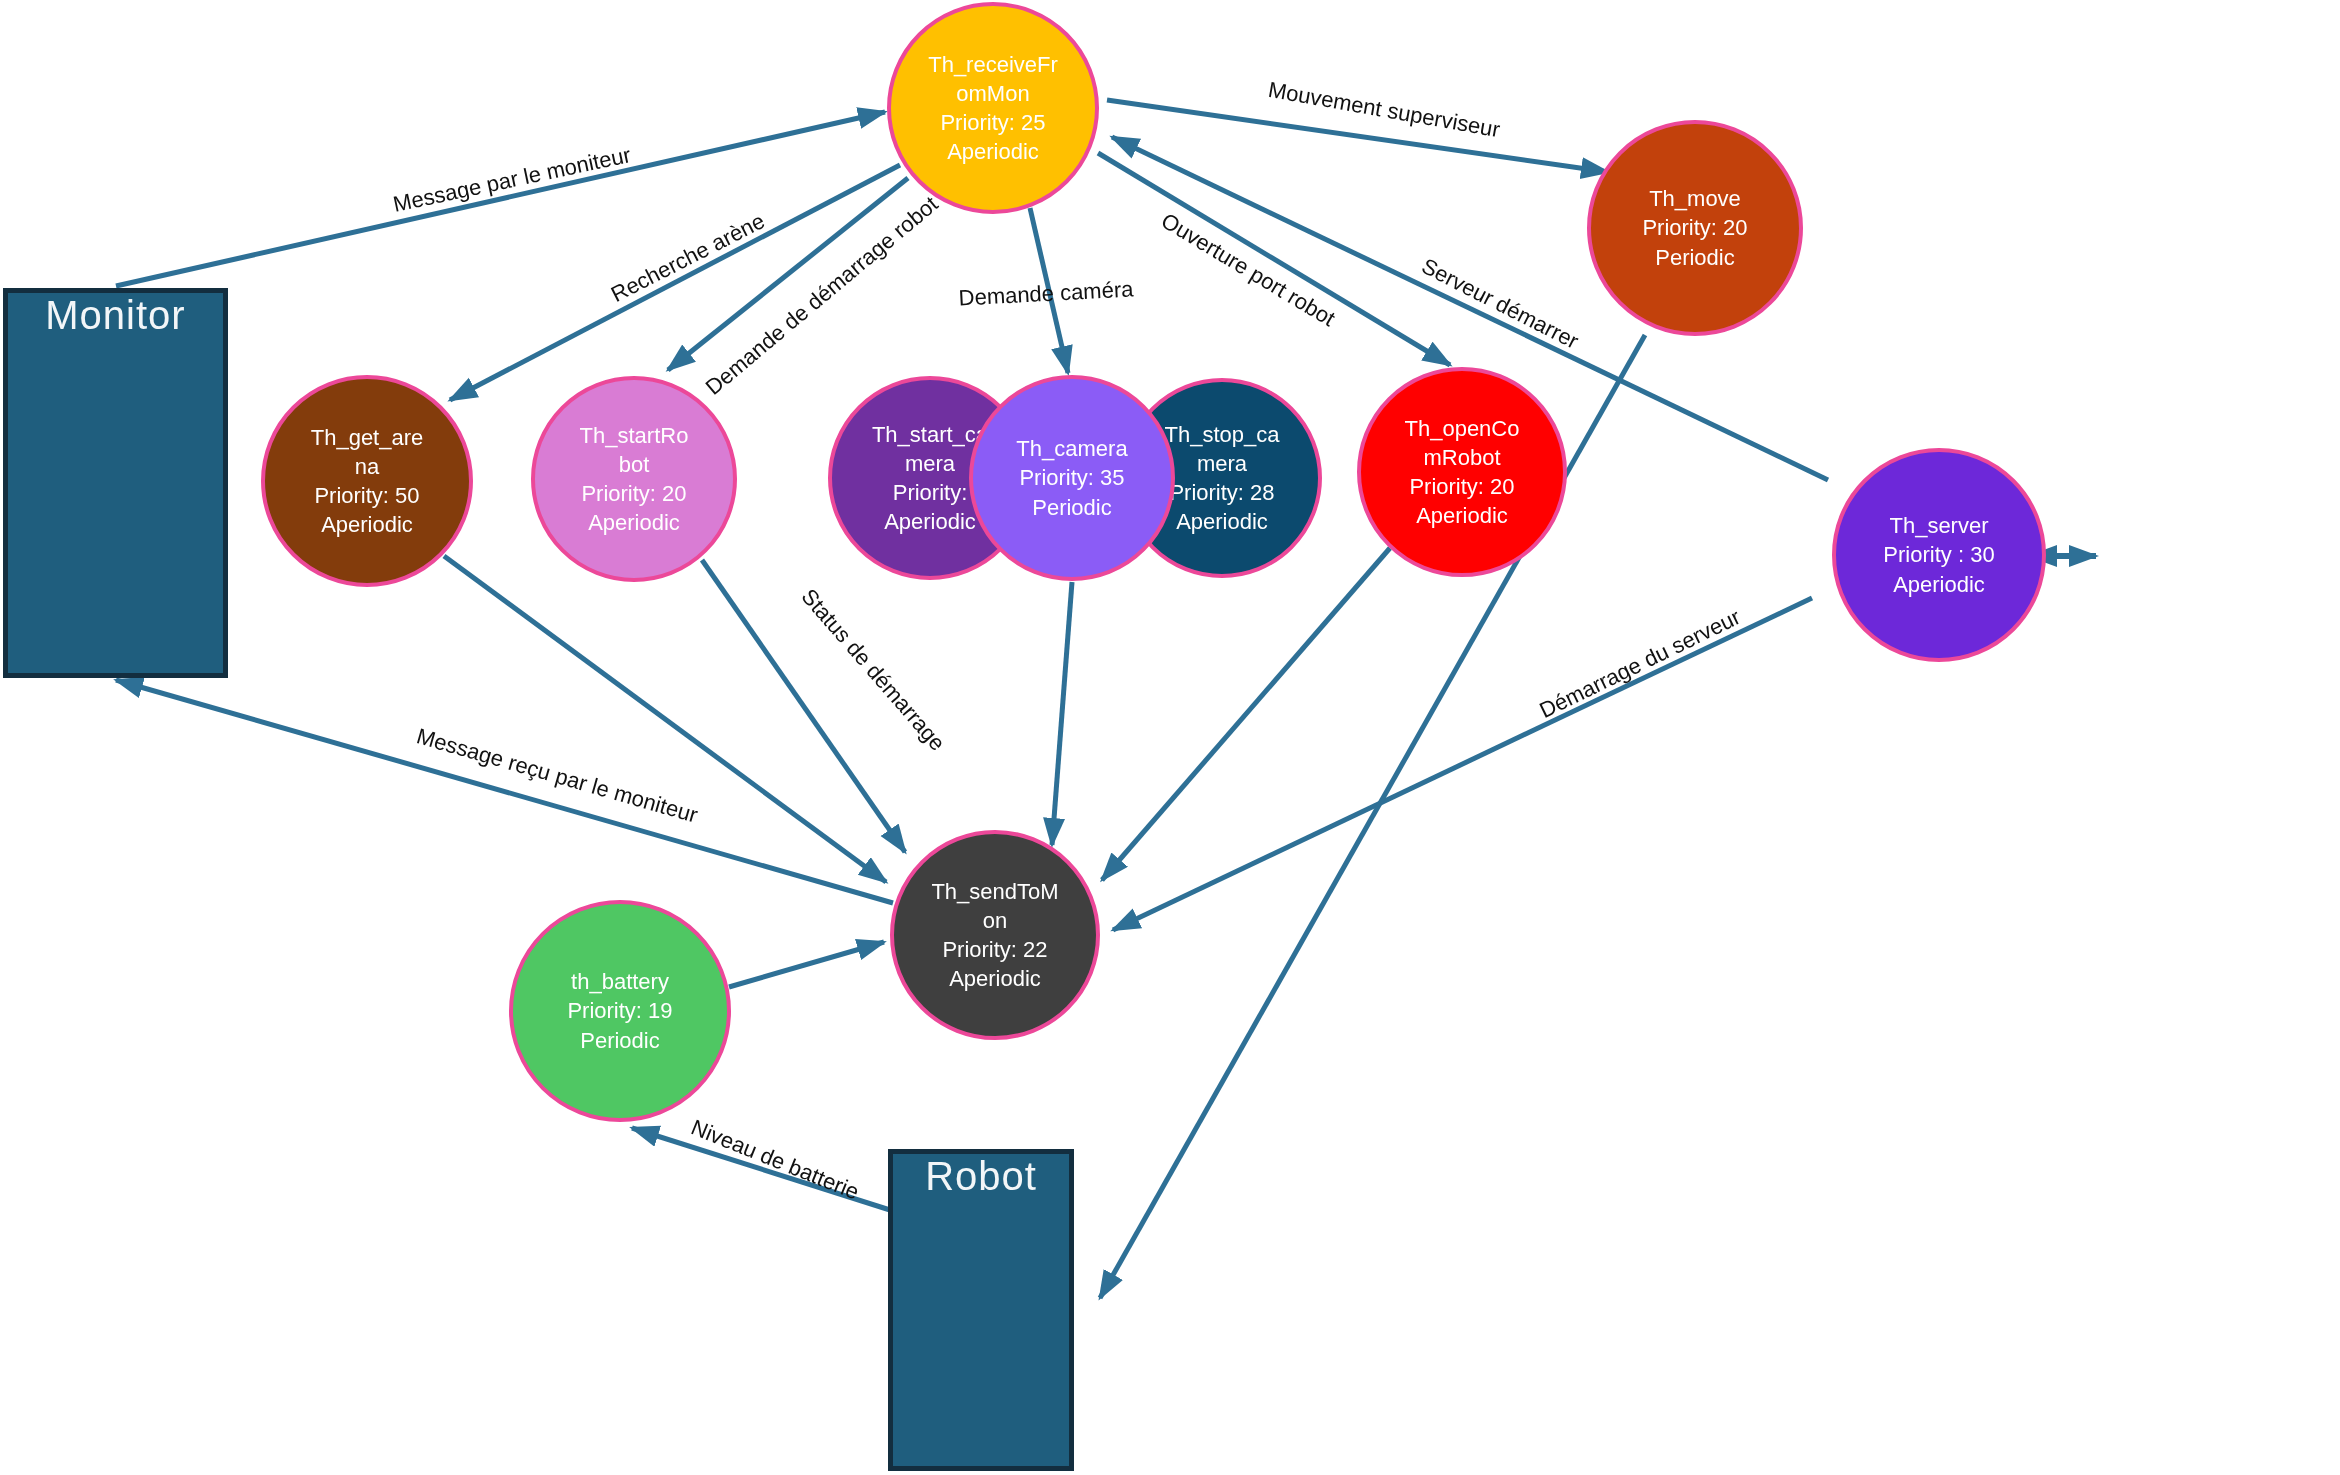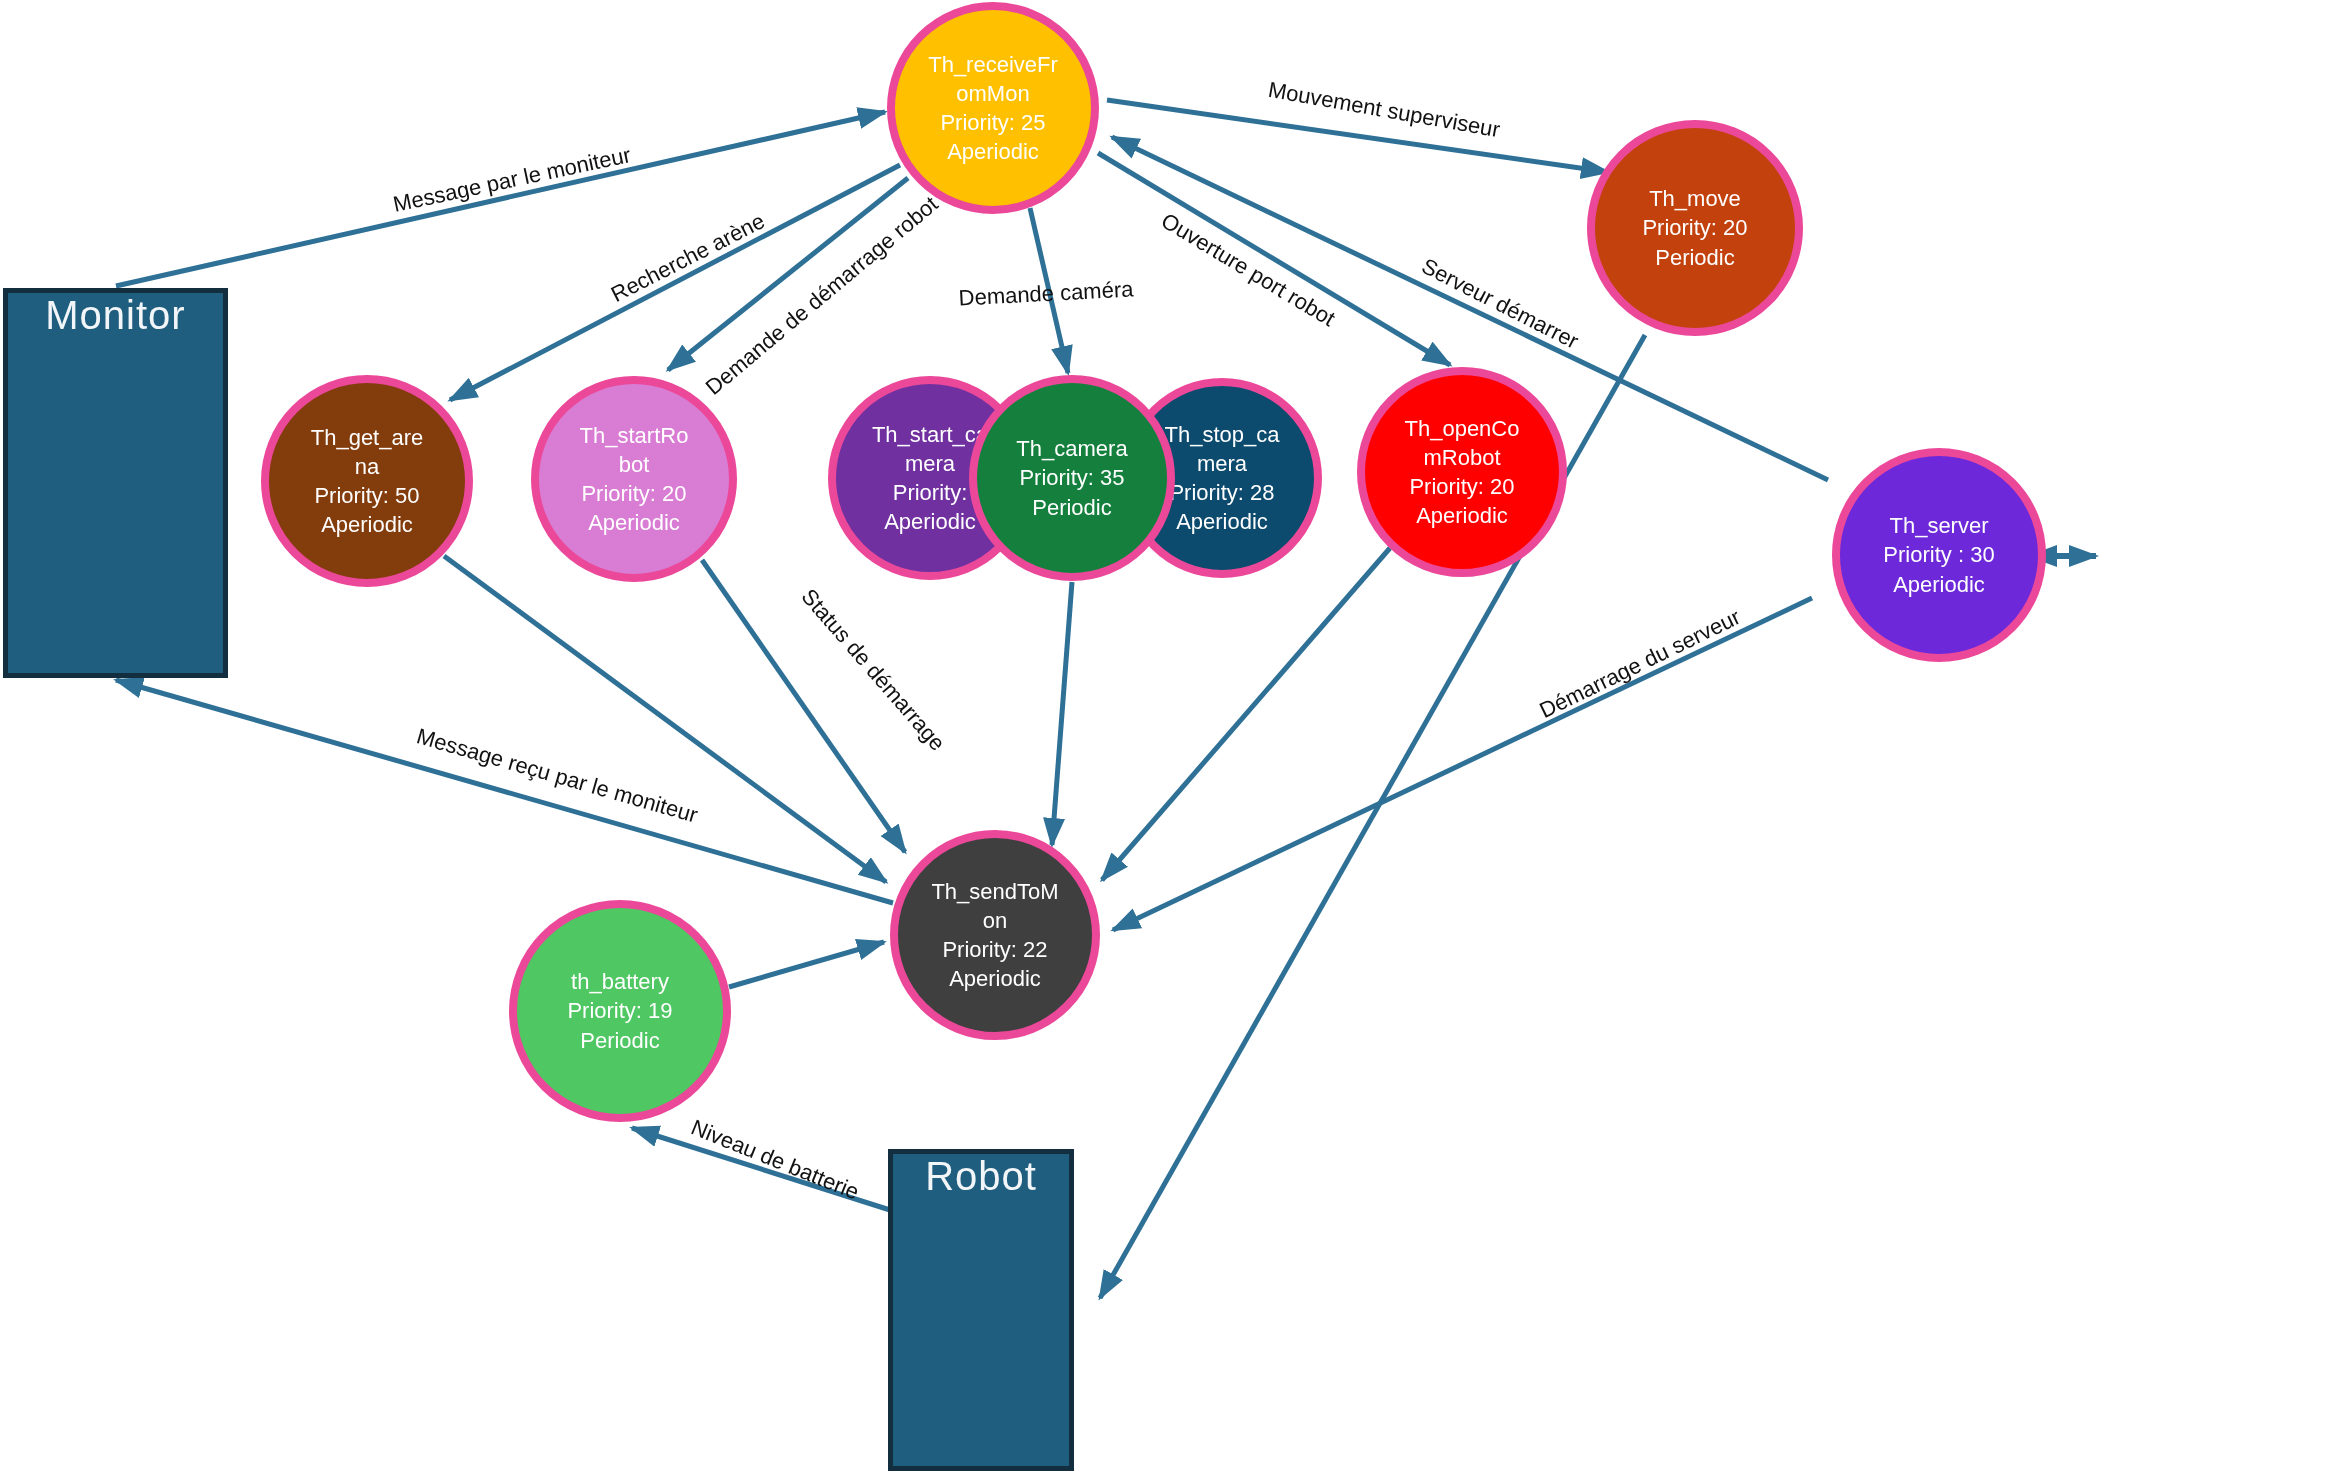--- a/index.html
+++ b/index.html
@@ -7,21 +7,21 @@
     position:relative;
     width:2340px;height:1475px;
     background:#ffffff;
     font-family:"Liberation Sans", sans-serif;
     overflow:hidden;
   }
   #edges{position:absolute;left:0;top:0;width:2340px;height:1475px;}
   .node{
     position:absolute;
     border-radius:50%;
-    border:8px solid #ec4899;
+    border:4px solid #ec4899;
     box-sizing:border-box;
     display:flex;align-items:center;justify-content:center;
     text-align:center;
     color:#ffffff;
     font-size:22px;line-height:1.32;
     white-space:pre-line;
   }
   .component{
     position:absolute;
     border:5px solid #132e3f;
@@ -83,21 +83,21 @@
 mera
 Priority:
 Aperiodic</span>
   </div>
   <div class="node" style="left: 1122px; top: 378px; width: 200px; height: 200px; background: #0c4a6e;">
     <span>Th_stop_ca
 mera
 Priority: 28
 Aperiodic</span>
   </div>
-  <div class="node" style="left: 969px; top: 375px; width: 206px; height: 206px; background: #15803d;">
+  <div class="node" style="left: 969px; top: 375px; width: 206px; height: 206px; background: #8b5cf6;">
     <span>Th_camera
 Priority: 35
 Periodic</span>
   </div>
 
   <div class="node" style="left: 887px; top: 2px; width: 212px; height: 212px; background: rgb(255, 192, 0);">
     <span>Th_receiveFr
 omMon
 Priority: 25
 Aperiodic</span>

